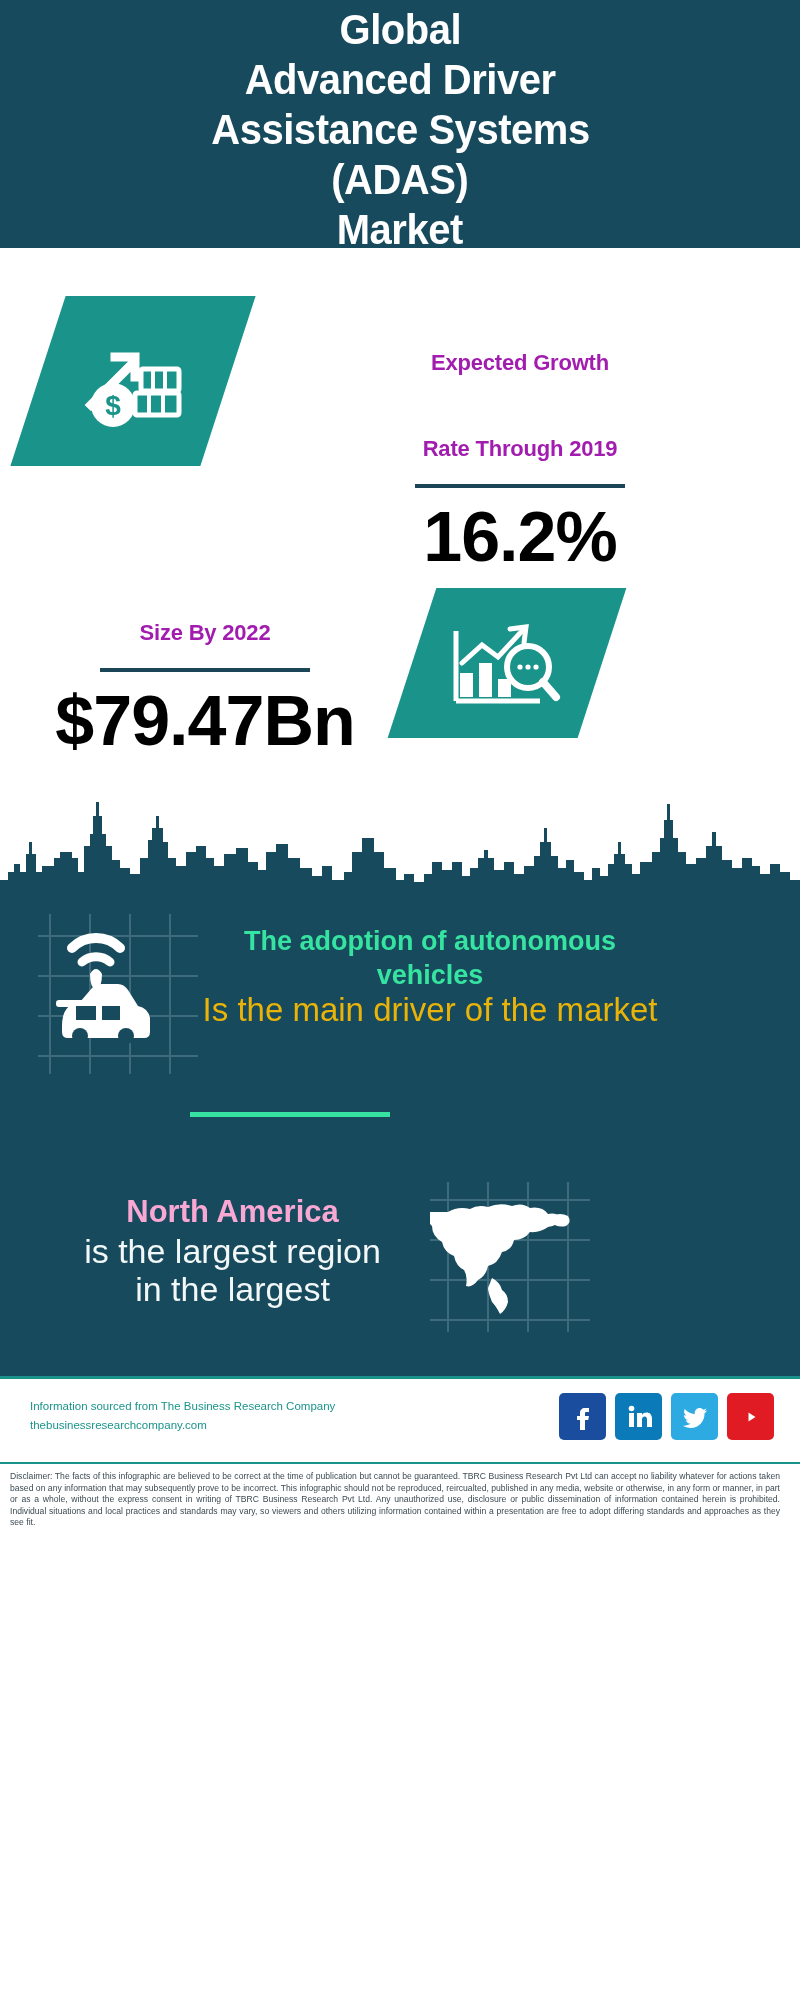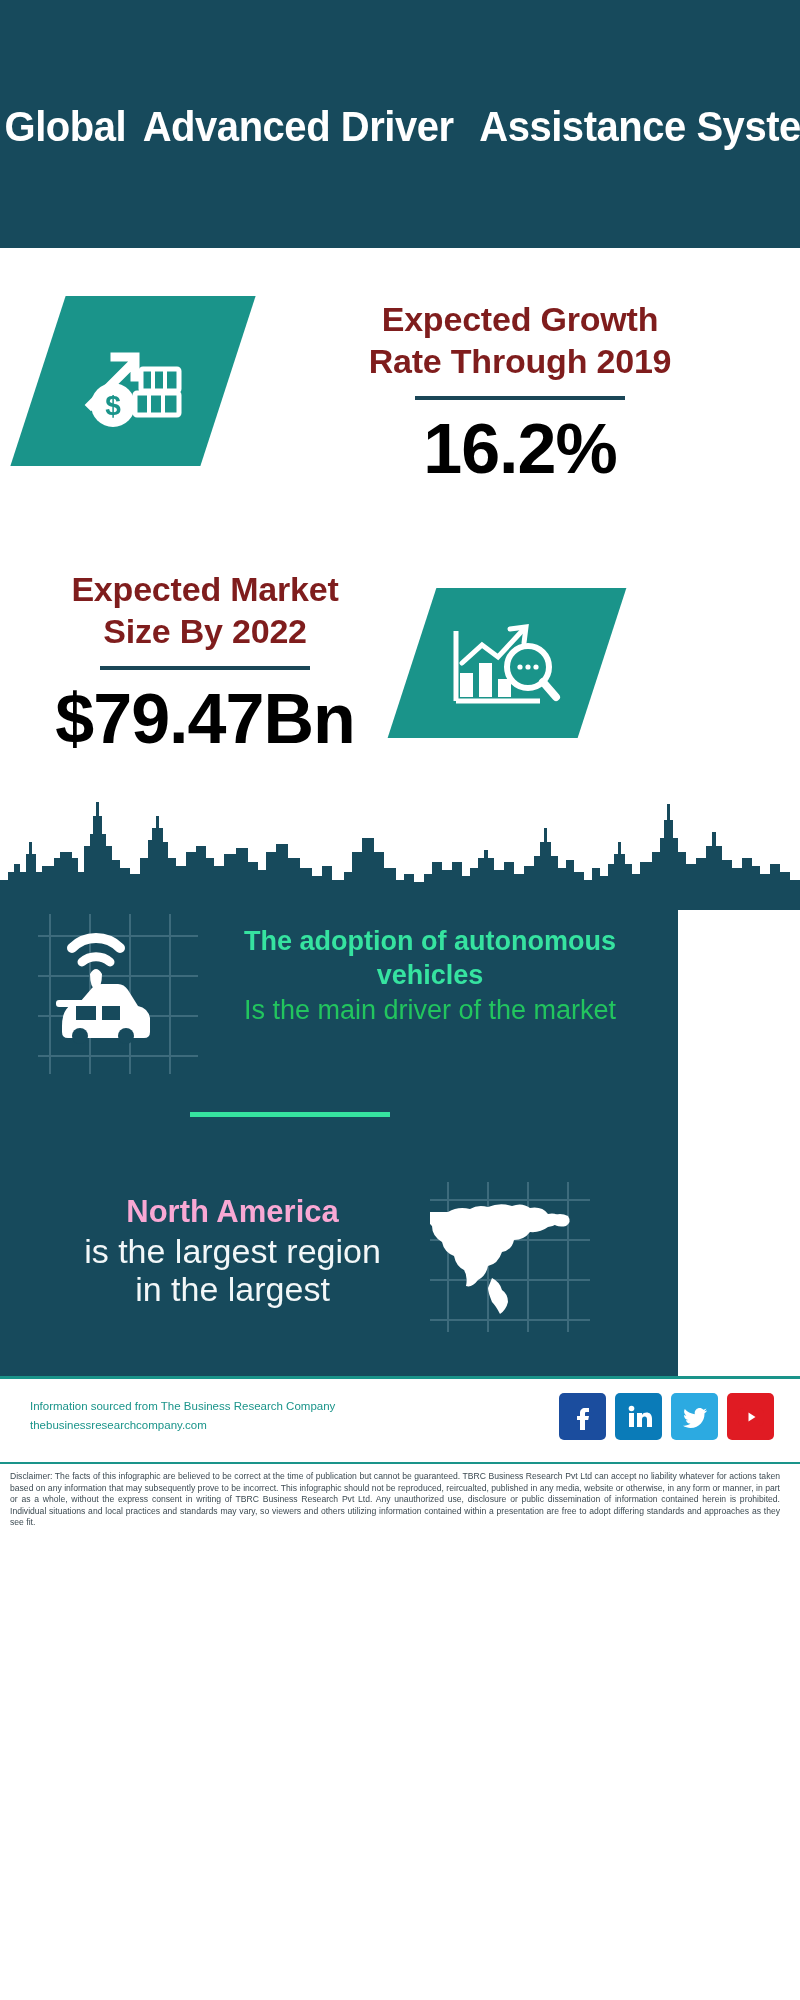--- a/index.html
+++ b/index.html
@@ -19,21 +19,21 @@
   }
 
   
   .header {
     position: absolute;
     left: 0; top: 0;
     width: 800px;
     height: 248px;
     background: #174a5c;
     display: flex;
-    flex-direction: row;
+    flex-direction: column;
     align-items: center;
     justify-content: flex-start;
     padding-top: 4px;
   }
   .header-line {
     color: #ffffff;
     font-family: "Liberation Sans Narrow", "Liberation Sans", sans-serif;
     font-weight: bold;
     font-size: 43px;
     line-height: 50px;
@@ -69,25 +69,26 @@
 
   
   .growth-badge { left: 38px; top: 48px; width: 190px; height: 170px; }
   .growth-text {
     position: absolute;
     left: 260px; top: 50px;
     width: 520px;
     text-align: center;
   }
   .label-dark {
-    color: #7f1d1d;
-    font-weight: bold;
-    font-size: 34px;
+    color: #a21caf;
+    font-weight: bold;
+    font-size: 22px;
     line-height: 42px;
     letter-spacing: -0.2px;
+    margin-top: 44px;
   }
   .rule {
     width: 210px;
     height: 4px;
     background: #1a4657;
     margin: 14px auto 10px auto;
   }
   .big-teal {
     color: #000000;
     font-size: 70px;
@@ -112,21 +113,21 @@
     width: 800px;
     height: 130px;
     overflow: hidden;
   }
   .skyline svg { display: block; width: 800px; height: 130px; }
 
   
   .dark-body {
     position: absolute;
     left: 0; top: 896px;
-    width: 678px;
+    width: 800px;
     height: 480px;
     background: #174a5c;
   }
 
   .grid-icon {
     position: absolute;
     opacity: 1;
   }
   .grid-icon svg { display: block; }
 
@@ -138,22 +139,22 @@
   }
   .accent {
     color: #36e3a0;
     font-weight: bold;
     font-size: 27px;
     line-height: 34px;
     font-family: "Liberation Sans Narrow", "Liberation Sans", sans-serif;
     letter-spacing: 0px;
   }
   .white-sub {
-    color: #22c55e;
-    font-size: 27px;
+    color: #eab308;
+    font-size: 33px;
     line-height: 36px;
     font-family: "Liberation Sans Narrow", "Liberation Sans", sans-serif;
     font-weight: normal;
   }
   .accent-rule {
     position: absolute;
     left: 190px; top: 216px;
     width: 200px;
     height: 5px;
     background: #36e3a0;
@@ -273,21 +274,20 @@
     </div>
 
     <div class="growth-text">
       <div class="label-dark">Expected Growth</div>
       <div class="label-dark">Rate Through 2019</div>
       <div class="rule"></div>
       <div class="big-teal">16.2%</div>
     </div>
 
     <div class="size-text">
-      <div class="label-dark">Expected Market</div>
       <div class="label-dark">Size By 2022</div>
       <div class="rule"></div>
       <div class="big-teal">$79.47Bn</div>
     </div>
 
     <div class="para size-badge">
       <div class="ico">
         <svg width="118" height="104" viewBox="0 0 118 104" fill="none">
           <path d="M14 52 L34 34 L50 46 L74 20" stroke="#ffffff" stroke-width="5" fill="none" stroke-linecap="round"></path>
           <path d="M62 18 L78 16 L76 32" stroke="#ffffff" stroke-width="5" fill="none" stroke-linecap="round"></path>

